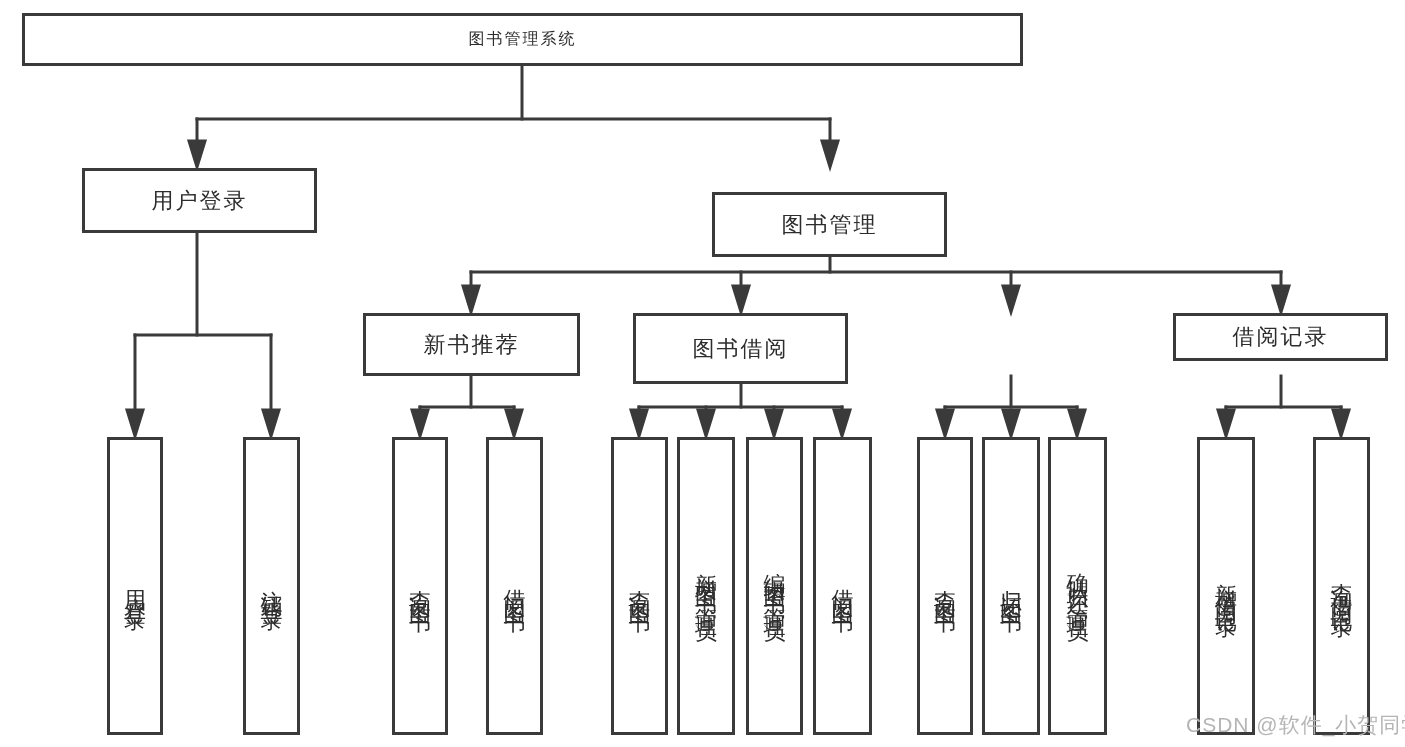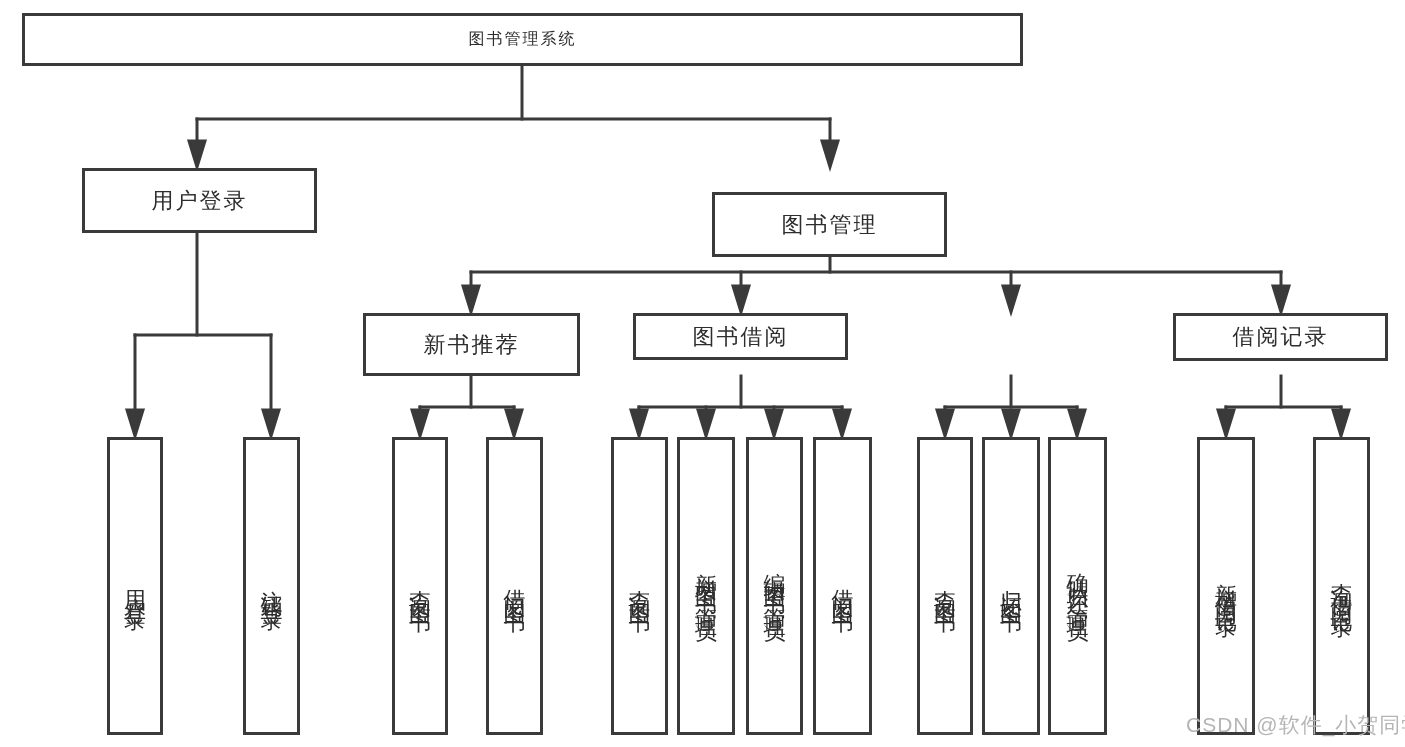--- a/index.html
+++ b/index.html
@@ -48,21 +48,21 @@
     font-size: 22px;
     letter-spacing: 7px;
     line-height: 1;
     white-space: nowrap;
   }
   
   .root            { left: 22px;   top: 13px;  width: 1001px; height: 53px; }
   .n-user-login    { left: 82px;   top: 168px; width: 235px;  height: 65px; }
   .n-book-mgmt     { left: 712px;  top: 168px; width: 235px;  height: 65px; margin-top: 24px; }
   .n-new-book      { left: 363px;  top: 313px; width: 217px;  height: 63px; justify-content: center; }
-  .n-book-borrow   { left: 633px;  top: 313px; width: 215px;  height: 47px; }
+  .n-book-borrow   { left: 633px;  top: 313px; width: 215px;  height: 71px; }
   .n-cur-borrow    { left: 903px;  top: 313px; width: 215px;  height: 63px; }
   .n-borrow-rec    { left: 1173px; top: 313px; width: 215px;  height: 48px; }
   .leaf            { top: 437px;   height: 298px; }
   .lf-login        { left: 107px;  width: 56px; }
   .lf-logout       { left: 243px;  width: 57px; }
   .lf-nb-query     { left: 392px;  width: 56px; }
   .lf-nb-borrow    { left: 486px;  width: 57px; }
   .lf-bb-query     { left: 611px;  width: 57px; }
   .lf-bb-add       { left: 677px;  width: 58px; }
   .lf-bb-edit      { left: 746px;  width: 57px; }

